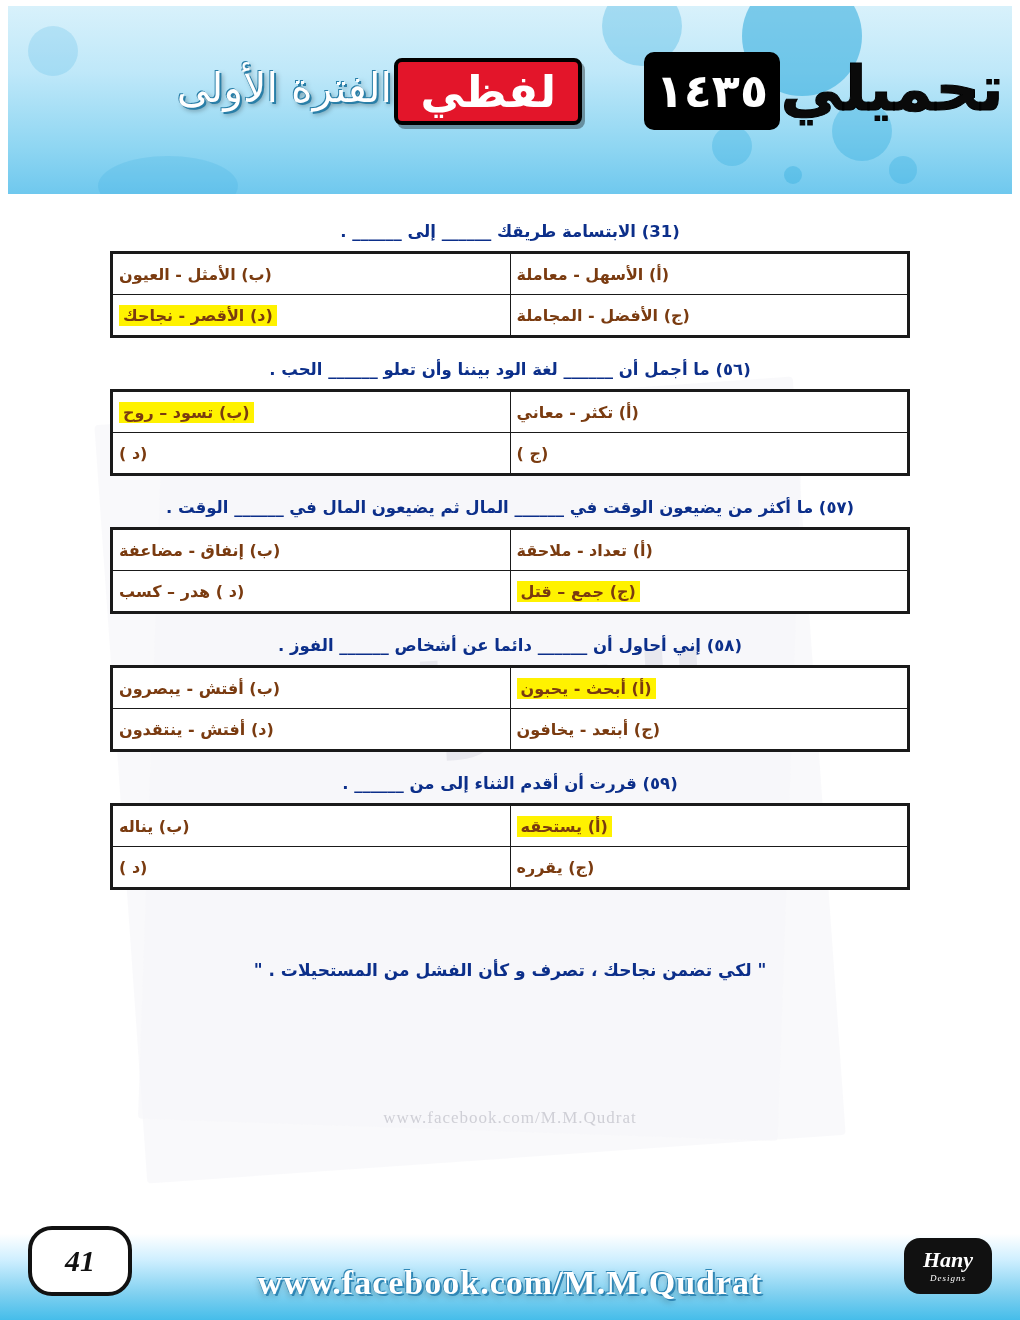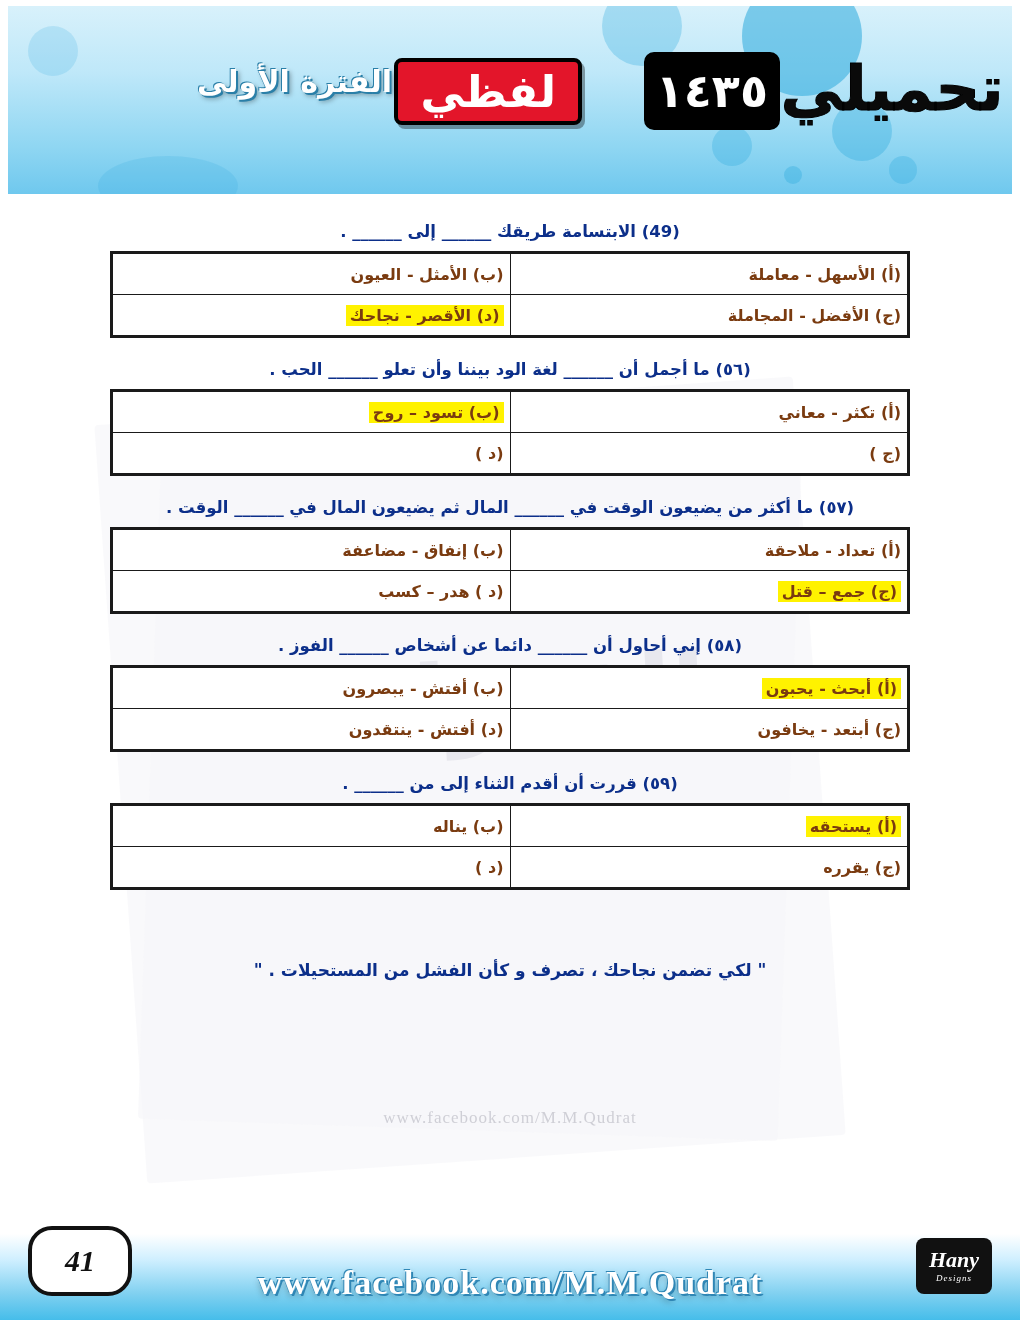--- a/index.html
+++ b/index.html
@@ -47,21 +47,21 @@
     border:4px solid #000;
   }
   .lafzi{
     position:absolute;right:430px;top:52px;
     background:#e3152a;color:#fff;border:4px solid #000;border-radius:8px;
     padding:4px 22px;font-size:44px;font-weight:bold;
     box-shadow:3px 4px 0 rgba(0,0,0,.35);
   }
   .period{
     position:absolute;right:620px;top:58px;
-    color:#fff;font-size:30px;font-weight:bold;
+    color:#fff;font-size:41px;font-weight:normal;
     text-shadow:2px 2px 0 #2a7fa8, -1px -1px 0 #2a7fa8, 3px 3px 5px rgba(0,0,0,.35);
   }
 
   
   .wm{
     position:absolute;left:120px;top:400px;width:700px;height:760px;
     transform:rotate(-4deg);
     background:#f4f4f7;opacity:.55;
     border-radius:4px;
   }
@@ -97,21 +97,21 @@
     border-collapse:collapse;
     margin:0 auto;
     width:800px;
     border:3px solid #1a1a1a;
     background:#fff;
   }
   table.opts td{
     border:1.5px solid #1a1a1a;
     height:36px;
     width:50%;
-    text-align:right;
+    text-align:left;
     font-size:16px;
     font-weight:bold;
     color:#7a3b10;
     direction:rtl;
     padding:2px 6px;
   }
   .hl{background:#fff200;padding:1px 4px;}
 
   .quote{
     margin-top:70px;
@@ -135,21 +135,21 @@
   }
   .page-num{
     position:absolute;left:28px;bottom:24px;
     width:96px;height:62px;border:4px solid #111;border-radius:24px;
     background:#fff;display:flex;align-items:center;justify-content:center;
     font-family:"Liberation Serif", serif;
     font-size:30px;font-style:italic;font-weight:bold;color:#111;
   }
   .designer{
     position:absolute;right:28px;bottom:26px;
-    width:76px;height:56px;border-radius:8px;
+    width:88px;height:56px;border-radius:16px;
     background:#111;color:#fff;
     display:flex;align-items:center;justify-content:center;
     font-family:"Liberation Serif", serif;
     font-size:22px;font-weight:bold;font-style:italic;
     flex-direction:column;line-height:1;
   }
   .designer small{font-size:9px;font-weight:normal;letter-spacing:1px;margin-top:3px;}
 </style>
 </head>
 <body>
@@ -173,21 +173,21 @@
   <div class="period">الفترة الأولى</div>
 </div>
 
 <div class="wm"></div>
 <div class="wm2"></div>
 <div class="wm-text">القدرات</div>
 <div class="wm-url">www.facebook.com/M.M.Qudrat</div>
 
 <div class="content">
 
-  <div class="qline">(49) الابتسامة طريقك ______ إلى ______ .</div>
+  <div class="qline">(31) الابتسامة طريقك ______ إلى ______ .</div>
   <table class="opts">
     <tbody>
         <tr>
       <td><span>(أ)  الأسهل - معاملة</span></td>
       <td><span>(ب) الأمثل - العيون</span></td>
     </tr>
     <tr>
       <td><span>(ج) الأفضل - المجاملة</span></td>
       <td><span class="hl">(د) الأقصر - نجاحك</span></td>
     </tr>

